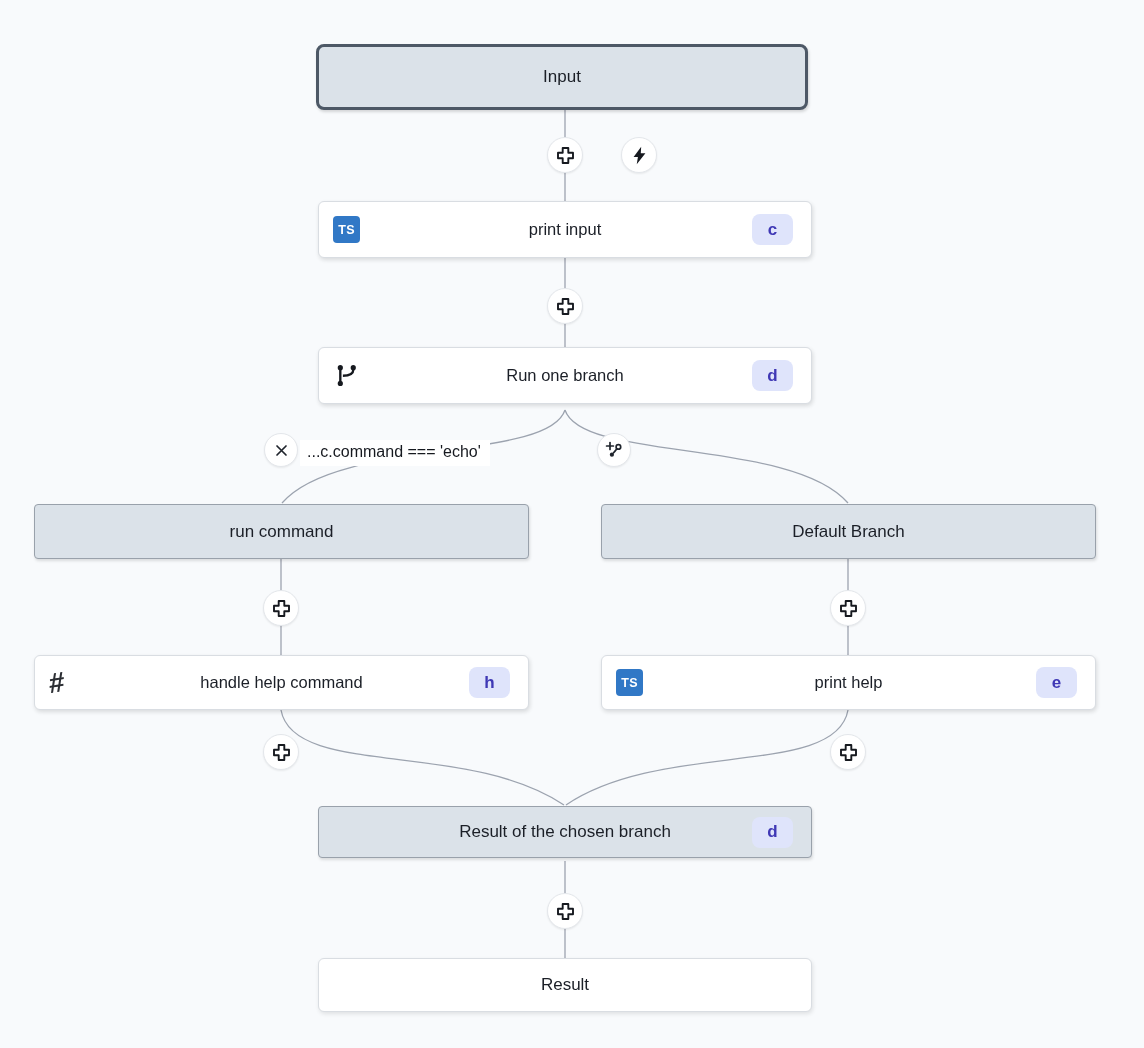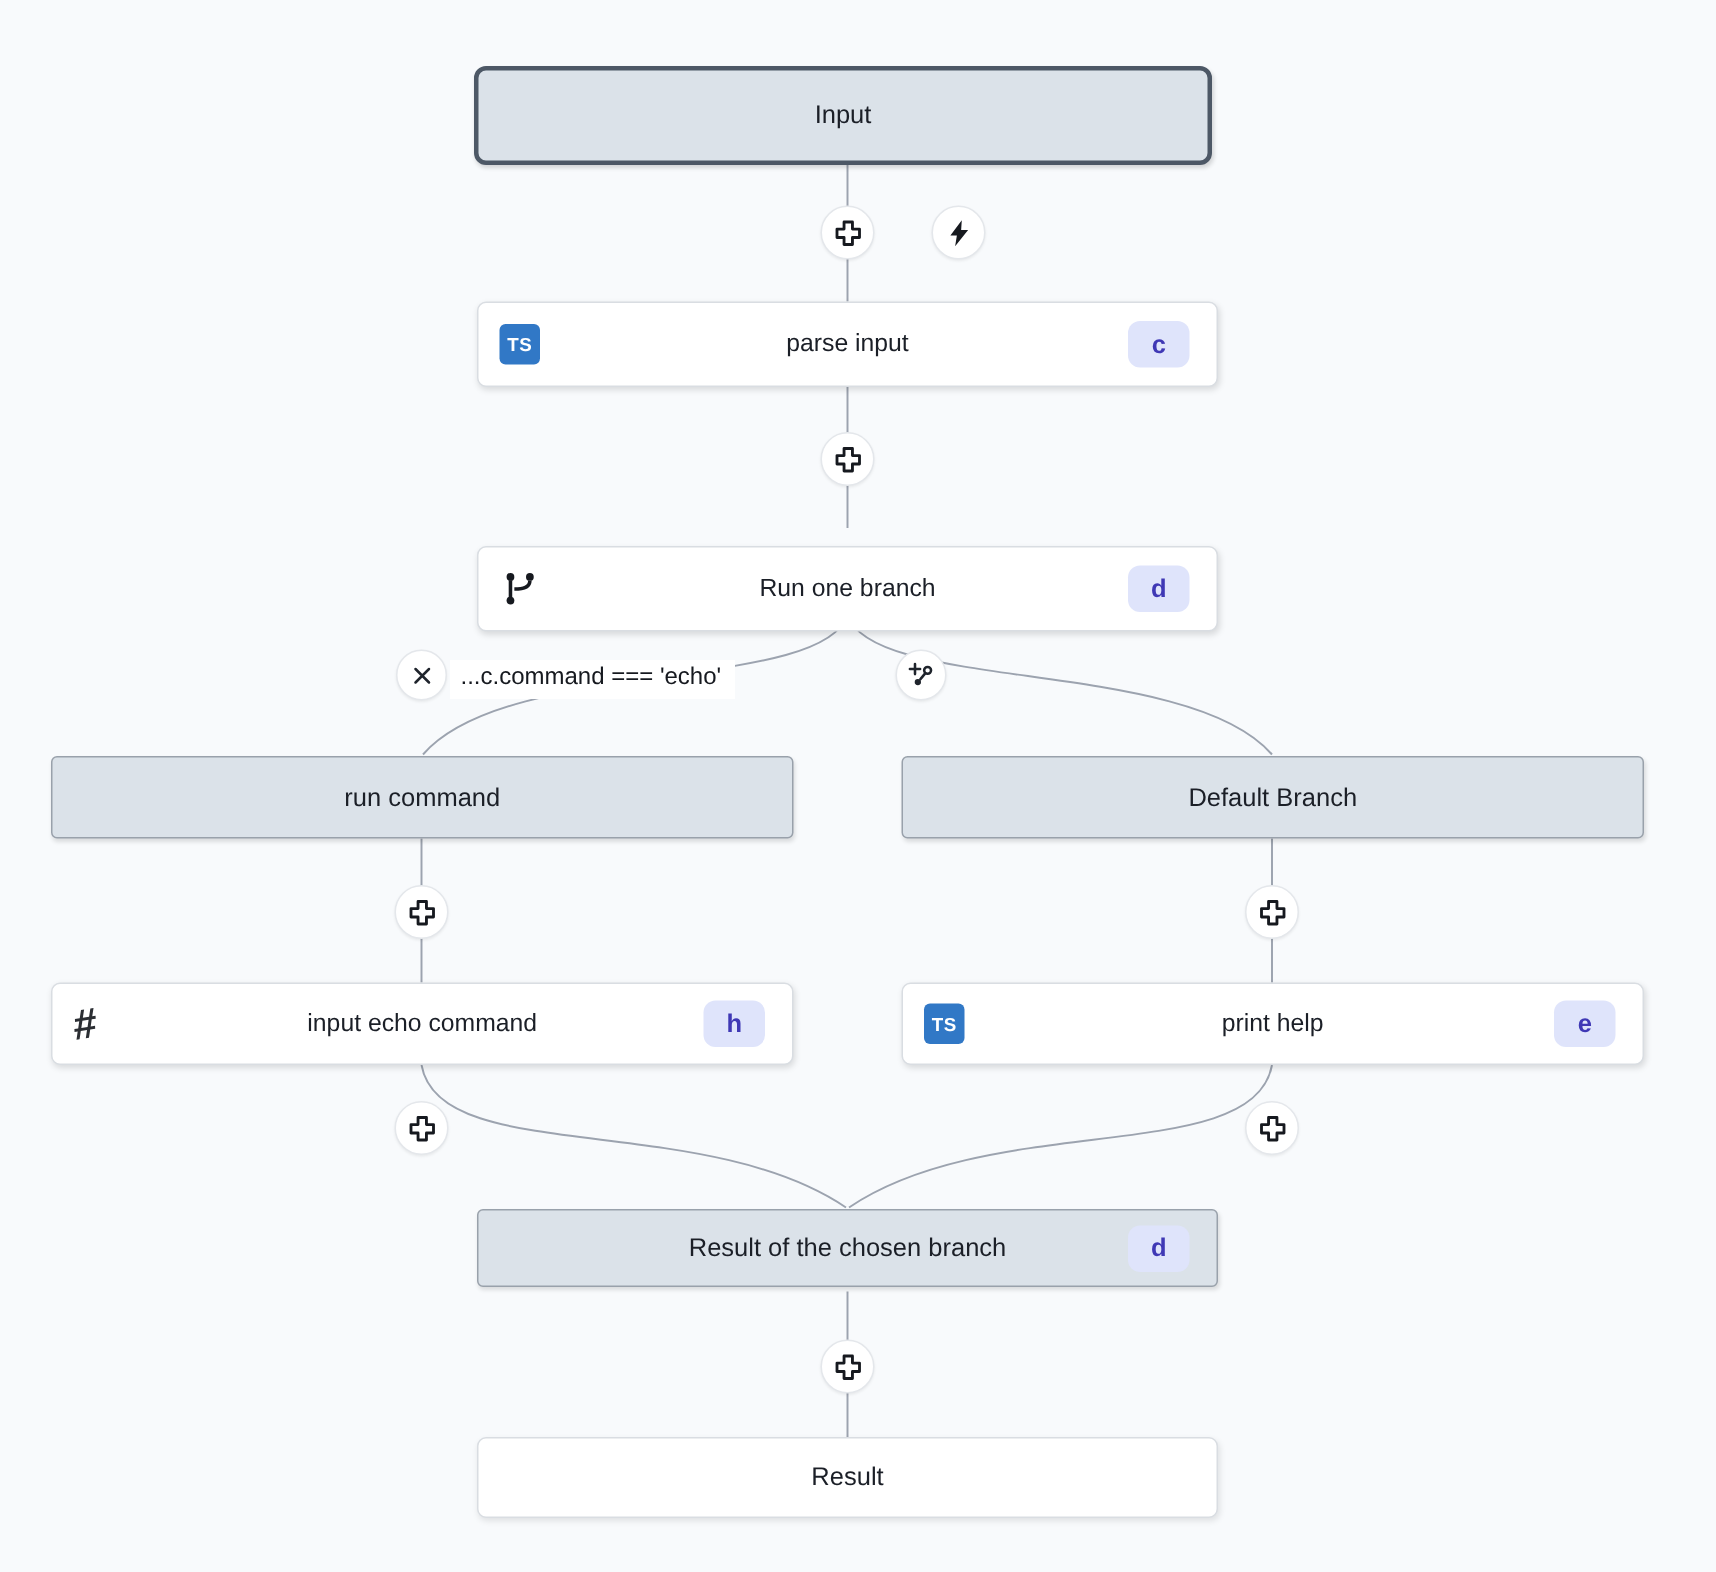--- a/index.html
+++ b/index.html
@@ -115,31 +115,31 @@
   <div class="circ circ36" style="left:621px;top:137px;">
     <svg width="19" height="19" viewBox="0 0 18 18">
       <path d="M10.6 0.8 L3.4 10.4 h4.1 L6.4 17.2 L14.6 6.9 h-4.4 z" fill="#16191f"></path>
     </svg>
   </div>
 
   <div class="box node" style="left:318px;top:201px;width:494px;height:57px;">
     <span class="left-icon">
       <span class="ts-icon">TS</span>
     </span>
-    <span>parse input</span>
+    <span>print input</span>
     <span class="badge">c</span>
   </div>
 
   <div class="circ circ36" style="left:547px;top:288px;">
     <svg width="21" height="21" viewBox="0 0 21 21">
       <path d="M7.7 3 h5.6 v4.7 h4.7 v5.6 h-4.7 v4.7 h-5.6 v-4.7 h-4.7 v-5.6 h4.7 z" fill="#ffffff" stroke="#16191f" stroke-width="1.9" stroke-linejoin="round"></path>
     </svg>
   </div>
 
-  <div class="box node" style="left:318px;top:364px;width:494px;height:57px;">
+  <div class="box node" style="left:318px;top:347px;width:494px;height:57px;">
     <span class="left-icon">
       <svg width="27" height="27" viewBox="0 0 24 24" fill="none" stroke="#16191f" stroke-width="2.1">
         <circle cx="6.5" cy="5" r="2.3" fill="#16191f" stroke="none"></circle>
         <circle cx="6.5" cy="19" r="2.3" fill="#16191f" stroke="none"></circle>
         <circle cx="18" cy="5" r="2.3" fill="#16191f" stroke="none"></circle>
         <path d="M6.5 7 V17"></path>
         <path d="M18 7.2 C18 11.6 12.5 12.2 8.8 12.2"></path>
       </svg>
     </span>
     <span>Run one branch</span>
@@ -179,21 +179,21 @@
   <div class="circ circ36" style="left:830px;top:590px;">
     <svg width="21" height="21" viewBox="0 0 21 21">
       <path d="M7.7 3 h5.6 v4.7 h4.7 v5.6 h-4.7 v4.7 h-5.6 v-4.7 h-4.7 v-5.6 h4.7 z" fill="#ffffff" stroke="#16191f" stroke-width="1.9" stroke-linejoin="round"></path>
     </svg>
   </div>
 
   <div class="box node" style="left:34px;top:655px;width:495px;height:55px;">
     <span class="left-icon">
       <span class="hash-icon">#</span>
     </span>
-    <span>input echo command</span>
+    <span>handle help command</span>
     <span class="badge">h</span>
   </div>
   <div class="box node" style="left:601px;top:655px;width:495px;height:55px;">
     <span class="left-icon">
       <span class="ts-icon">TS</span>
     </span>
     <span>print help</span>
     <span class="badge">e</span>
   </div>
 

